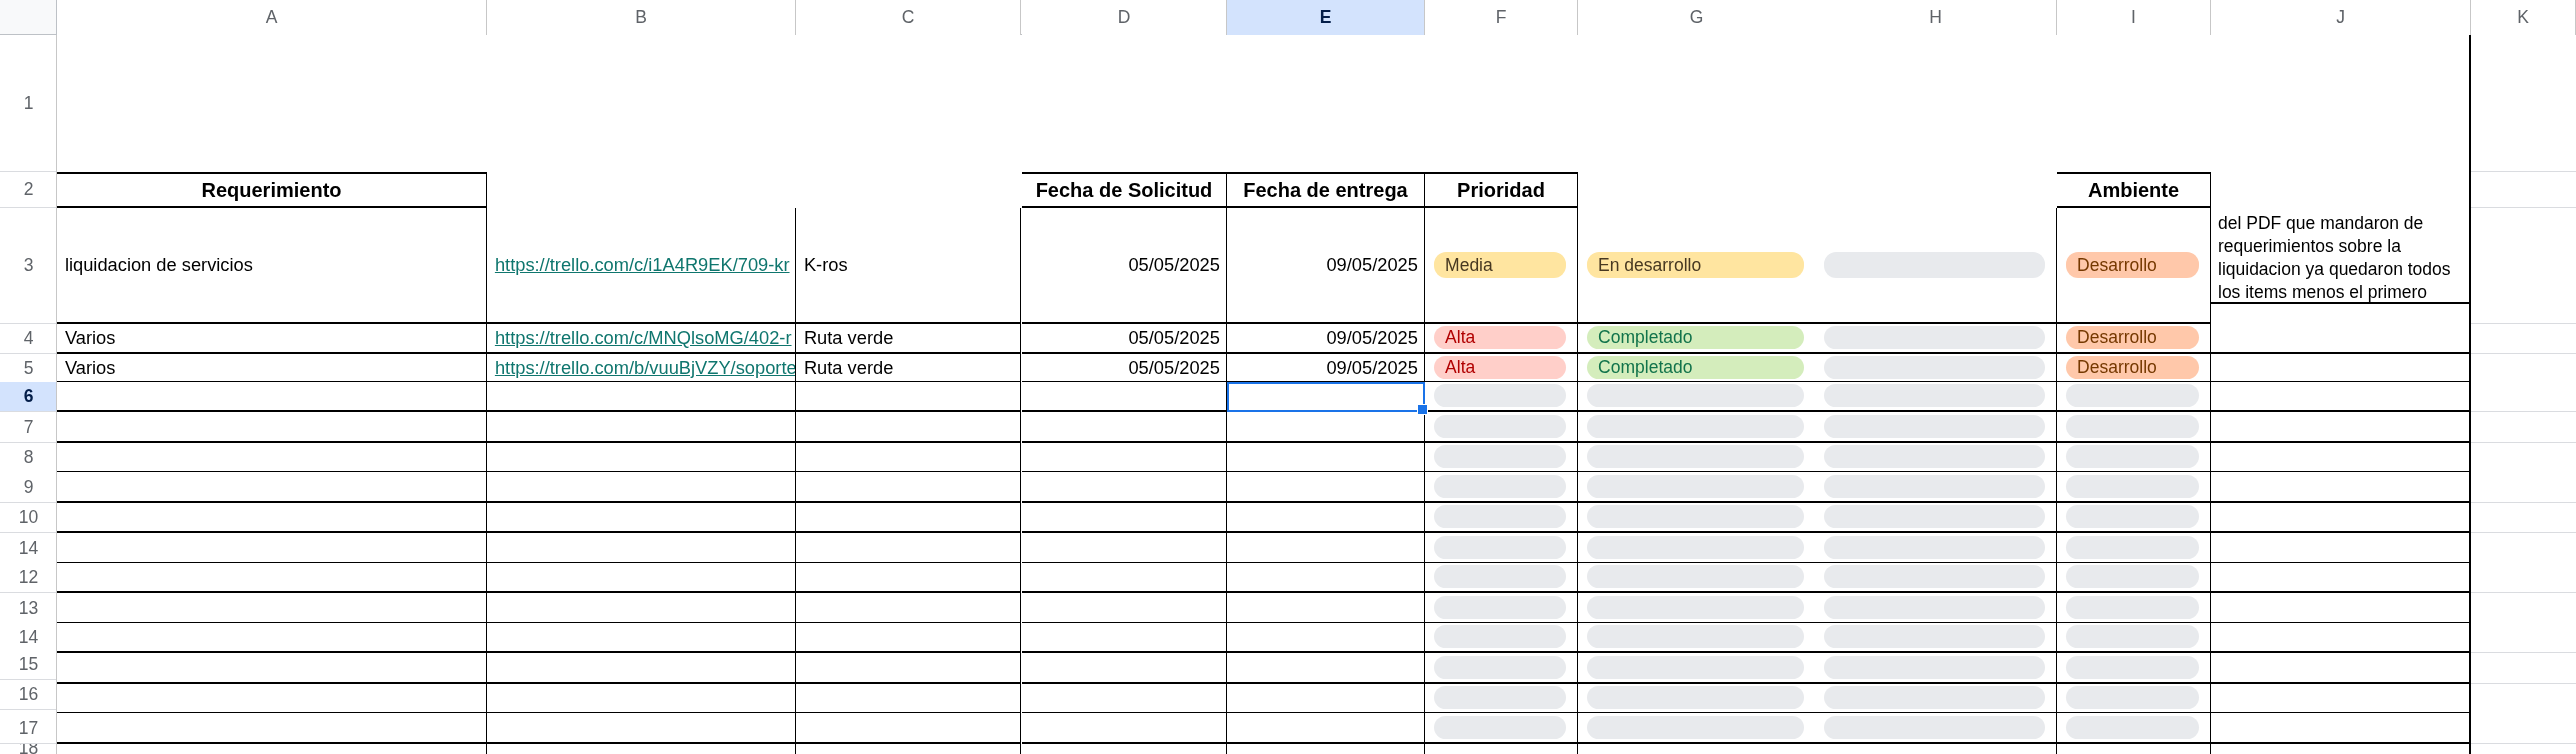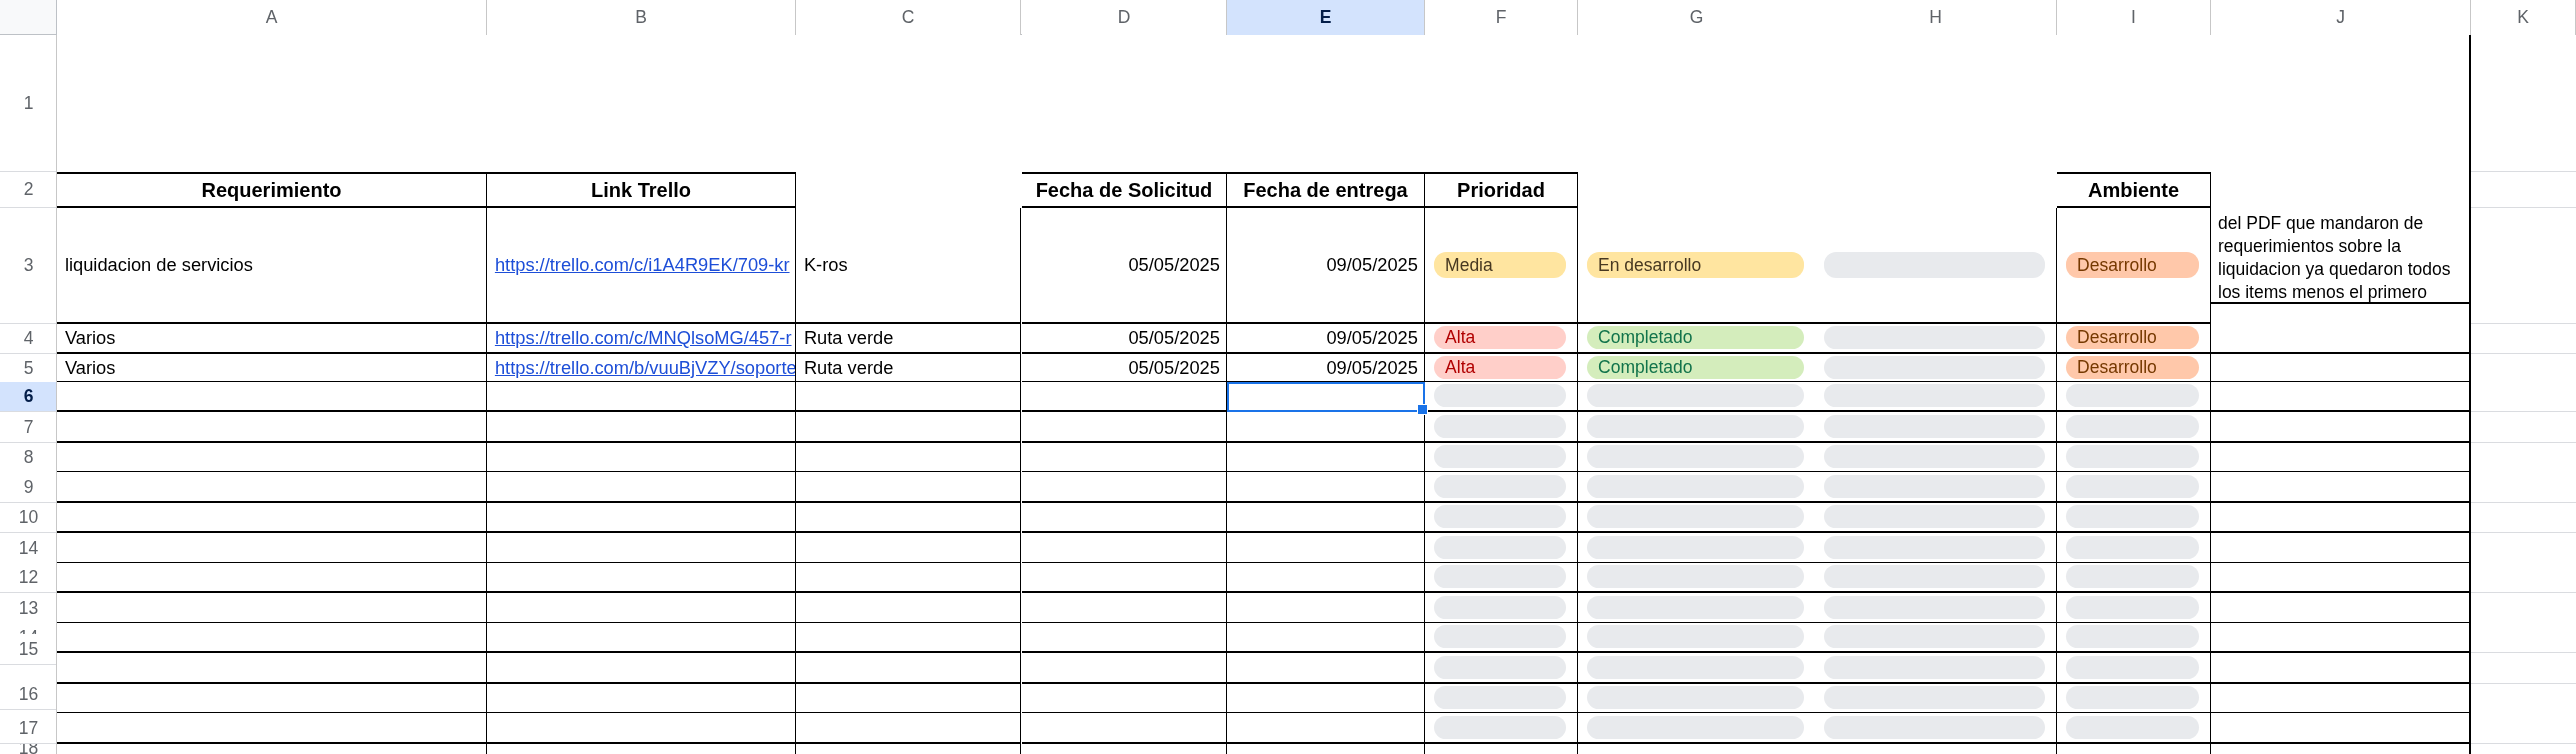--- a/index.html
+++ b/index.html
@@ -27,21 +27,21 @@
   .gutterline{left:56px;top:35px;width:0.9px;height:720px;background:#c7c7c7;}
   
   .cell{background:#fff;border-right:1.7px solid #000;border-bottom:2.6px solid #000;
     font-size:18.3px;color:#000;overflow:hidden;display:flex;align-items:center;}
   .hdr2{top:172px;height:36px;border-top:2.6px solid #000;font-weight:bold;font-size:20px;
     justify-content:center;text-align:center;white-space:nowrap;}
   .txtL{padding-left:7.9px;white-space:nowrap;}
   .txtR{justify-content:flex-end;padding-right:6.1px;white-space:nowrap;}
   .wrapcell{align-items:flex-start;}
   .wrap{font-size:17.5px;line-height:23px;padding:3.5px 7px 0 7px;white-space:normal;}
-  a.lnk{color:#1d4ed8;text-decoration:underline;white-space:nowrap;display:block;padding-left:7.9px;}
+  a.lnk{color:#0f766e;text-decoration:underline;white-space:nowrap;display:block;padding-left:7.9px;}
   
   .chip{position:absolute;box-sizing:border-box;border-radius:12.2px;font-size:17.5px;
     padding-left:11.4px;overflow:hidden;white-space:nowrap;display:flex;align-items:center;}
   
   .kcell{background:#fff;border-bottom:0.9px solid #dadce0;}
   
   .stub{background:#fff;border-right:1.7px solid #000;}
   .jkline{left:2469px;top:35px;width:1.7px;height:720px;background:#000;}
   
   .selbox{border:2.6px solid #1a73e8;background:transparent;}
@@ -77,29 +77,28 @@
       <div class="abs rowhead" style="top: 354px; height: 29px;">5</div>
       <div class="abs rowhead sel" style="top: 382px; height: 30px;">6</div>
       <div class="abs rowhead" style="top: 412px; height: 31px;">7</div>
       <div class="abs rowhead" style="top: 443px; height: 30px;">8</div>
       <div class="abs rowhead" style="top: 472px; height: 31px;">9</div>
       <div class="abs rowhead" style="top: 503px; height: 30px;">10</div>
       <div class="abs rowhead" style="top: 533px; height: 31px;">14</div>
       <div class="abs rowhead" style="top: 563px; height: 30px;">12</div>
       <div class="abs rowhead" style="top: 593px; height: 31px;">13</div>
       <div class="abs rowhead" style="top: 623px; height: 30px;">14</div>
-      <div class="abs rowhead" style="top: 634px; height: 31px;">15</div>
+      <div class="abs rowhead" style="top: 649px; height: 31px;">15</div>
       <div class="abs rowhead" style="top: 680px; height: 30px;">16</div>
       <div class="abs rowhead" style="top: 713px; height: 31px;">17</div>
       <div class="abs rowhead" style="top: 744px; height: 10.5px;">18</div>
     </div>
   <div class="abs gutterline"></div>
 
   <div class="abs cell hdr2 cA">Requerimiento</div>
-  <div class="abs cell hdr2 cB">Link Trello</div>
   <div class="abs cell hdr2 cD">Fecha de Solicitud</div>
   <div class="abs cell hdr2 cE">Fecha de entrega</div>
   <div class="abs cell hdr2 cF">Prioridad</div>
   <div class="abs cell hdr2 cI">Ambiente</div>
 
   <div id="gridbody">
       <div class="abs cell txtL" style="left: 57px; width: 430px; top: 208px; height: 116px;">liquidacion de servicios</div>
       <div class="abs cell" style="left: 487px; width: 309px; top: 208px; height: 116px;">
         <a class="lnk" href="#">https://trello.com/c/i1A4R9EK/709-kr</a>
       </div>
@@ -117,21 +116,21 @@
       </div>
       <div class="abs cell" style="left: 2057px; width: 154px; top: 208px; height: 116px;">
         <div class="chip" style="left: 8.7px; width: 133px; top: 44px; height: 26px; background: rgb(255, 200, 170); color: rgb(117, 56, 0);">Desarrollo</div>
       </div>
       <div class="abs cell wrapcell" style="left: 2211px; width: 260px; top: 208px; height: 96px;">
         <div class="wrap">del PDF que mandaron de requerimientos sobre la liquidacion ya quedaron todos los items menos el primero</div>
       </div>
       <div class="abs kcell" style="left: 2471px; width: 105px; top: 208px; height: 116px;"></div>
       <div class="abs cell txtL" style="left: 57px; width: 430px; top: 324px; height: 30px;">Varios</div>
       <div class="abs cell" style="left: 487px; width: 309px; top: 324px; height: 30px;">
-        <a class="lnk" href="#">https://trello.com/c/MNQlsoMG/457-r</a>
+        <a class="lnk" href="#">https://trello.com/c/MNQlsoMG/402-r</a>
       </div>
       <div class="abs cell txtL" style="left: 796px; width: 225px; top: 324px; height: 30px;">Ruta verde</div>
       <div class="abs cell txtR" style="left: 1022px; width: 205px; top: 324px; height: 30px;">05/05/2025</div>
       <div class="abs cell txtR" style="left: 1227px; width: 198px; top: 324px; height: 30px;">09/05/2025</div>
       <div class="abs cell" style="left: 1425px; width: 153px; top: 324px; height: 30px;">
         <div class="chip" style="left: 8.7px; width: 132px; top: 2.2px; height: 23px; background: rgb(255, 207, 201); color: rgb(177, 2, 2);">Alta</div>
       </div>
       <div class="abs cell" style="left: 1578px; width: 238px; top: 324px; height: 30px;">
         <div class="chip" style="left: 8.7px; width: 217px; top: 2.2px; height: 23px; background: rgb(212, 237, 188); color: rgb(17, 115, 75);">Completado</div>
       </div>

